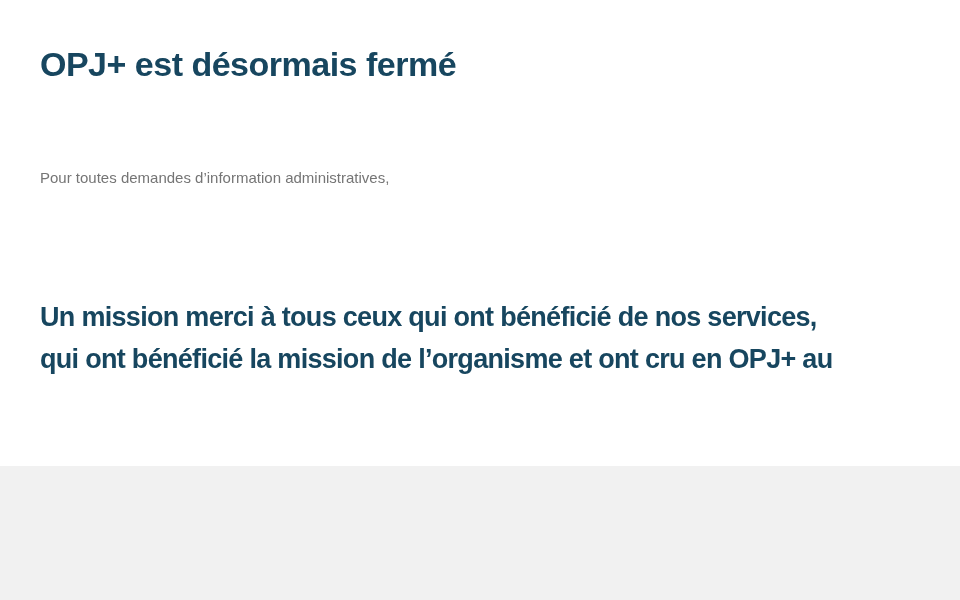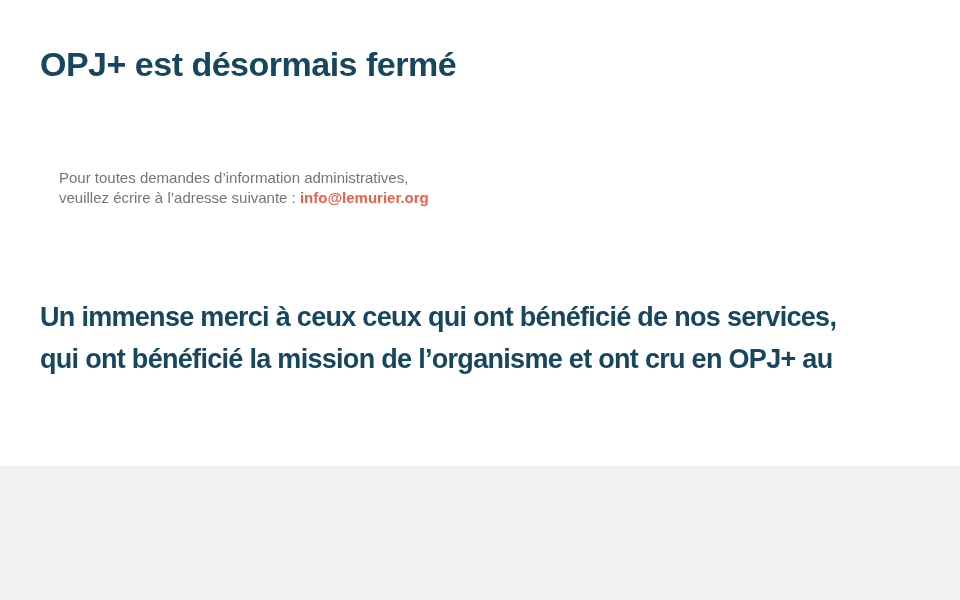--- a/index.html
+++ b/index.html
@@ -28,21 +28,20 @@
     line-height: 40px;
     text-align: center;
   }
   .info-block {
     position: absolute;
     left: 40px;
     top: 168px;
     font-size: 15px;
     line-height: 20px;
     color: #757575;
-    margin-left: 19px;
   }
   .info-line { white-space: nowrap; }
   .email-link {
     color: #ec6148;
     font-weight: bold;
     text-decoration: none;
     cursor: pointer;
   }
   .thanks-block {
     position: absolute;
@@ -66,25 +65,22 @@
 </style>
 </head>
 <body>
 
 <div class="page">
 
   <h1 class="page-title">OPJ+ est désormais fermé</h1>
 
   <div class="info-block">
     <div class="info-line">Pour toutes demandes d’information administratives,</div>
-    <div class="info-line">
-      <span>veuillez écrire à l’adresse suivante : </span><a class="email-link">info@lemurier.org</a>
-    </div>
   </div>
 
   <div class="thanks-block">
-    <div class="thanks-line">Un immense merci à ceux ceux qui ont bénéficié de nos services,</div>
+    <div class="thanks-line">Un mission merci à tous ceux qui ont bénéficié de nos services,</div>
     <div class="thanks-line">qui ont bénéficié la mission de l’organisme et ont cru en OPJ+ au</div>
   </div>
 
   <div class="footer-band"></div>
 
 </div>
 
 </body></html>

